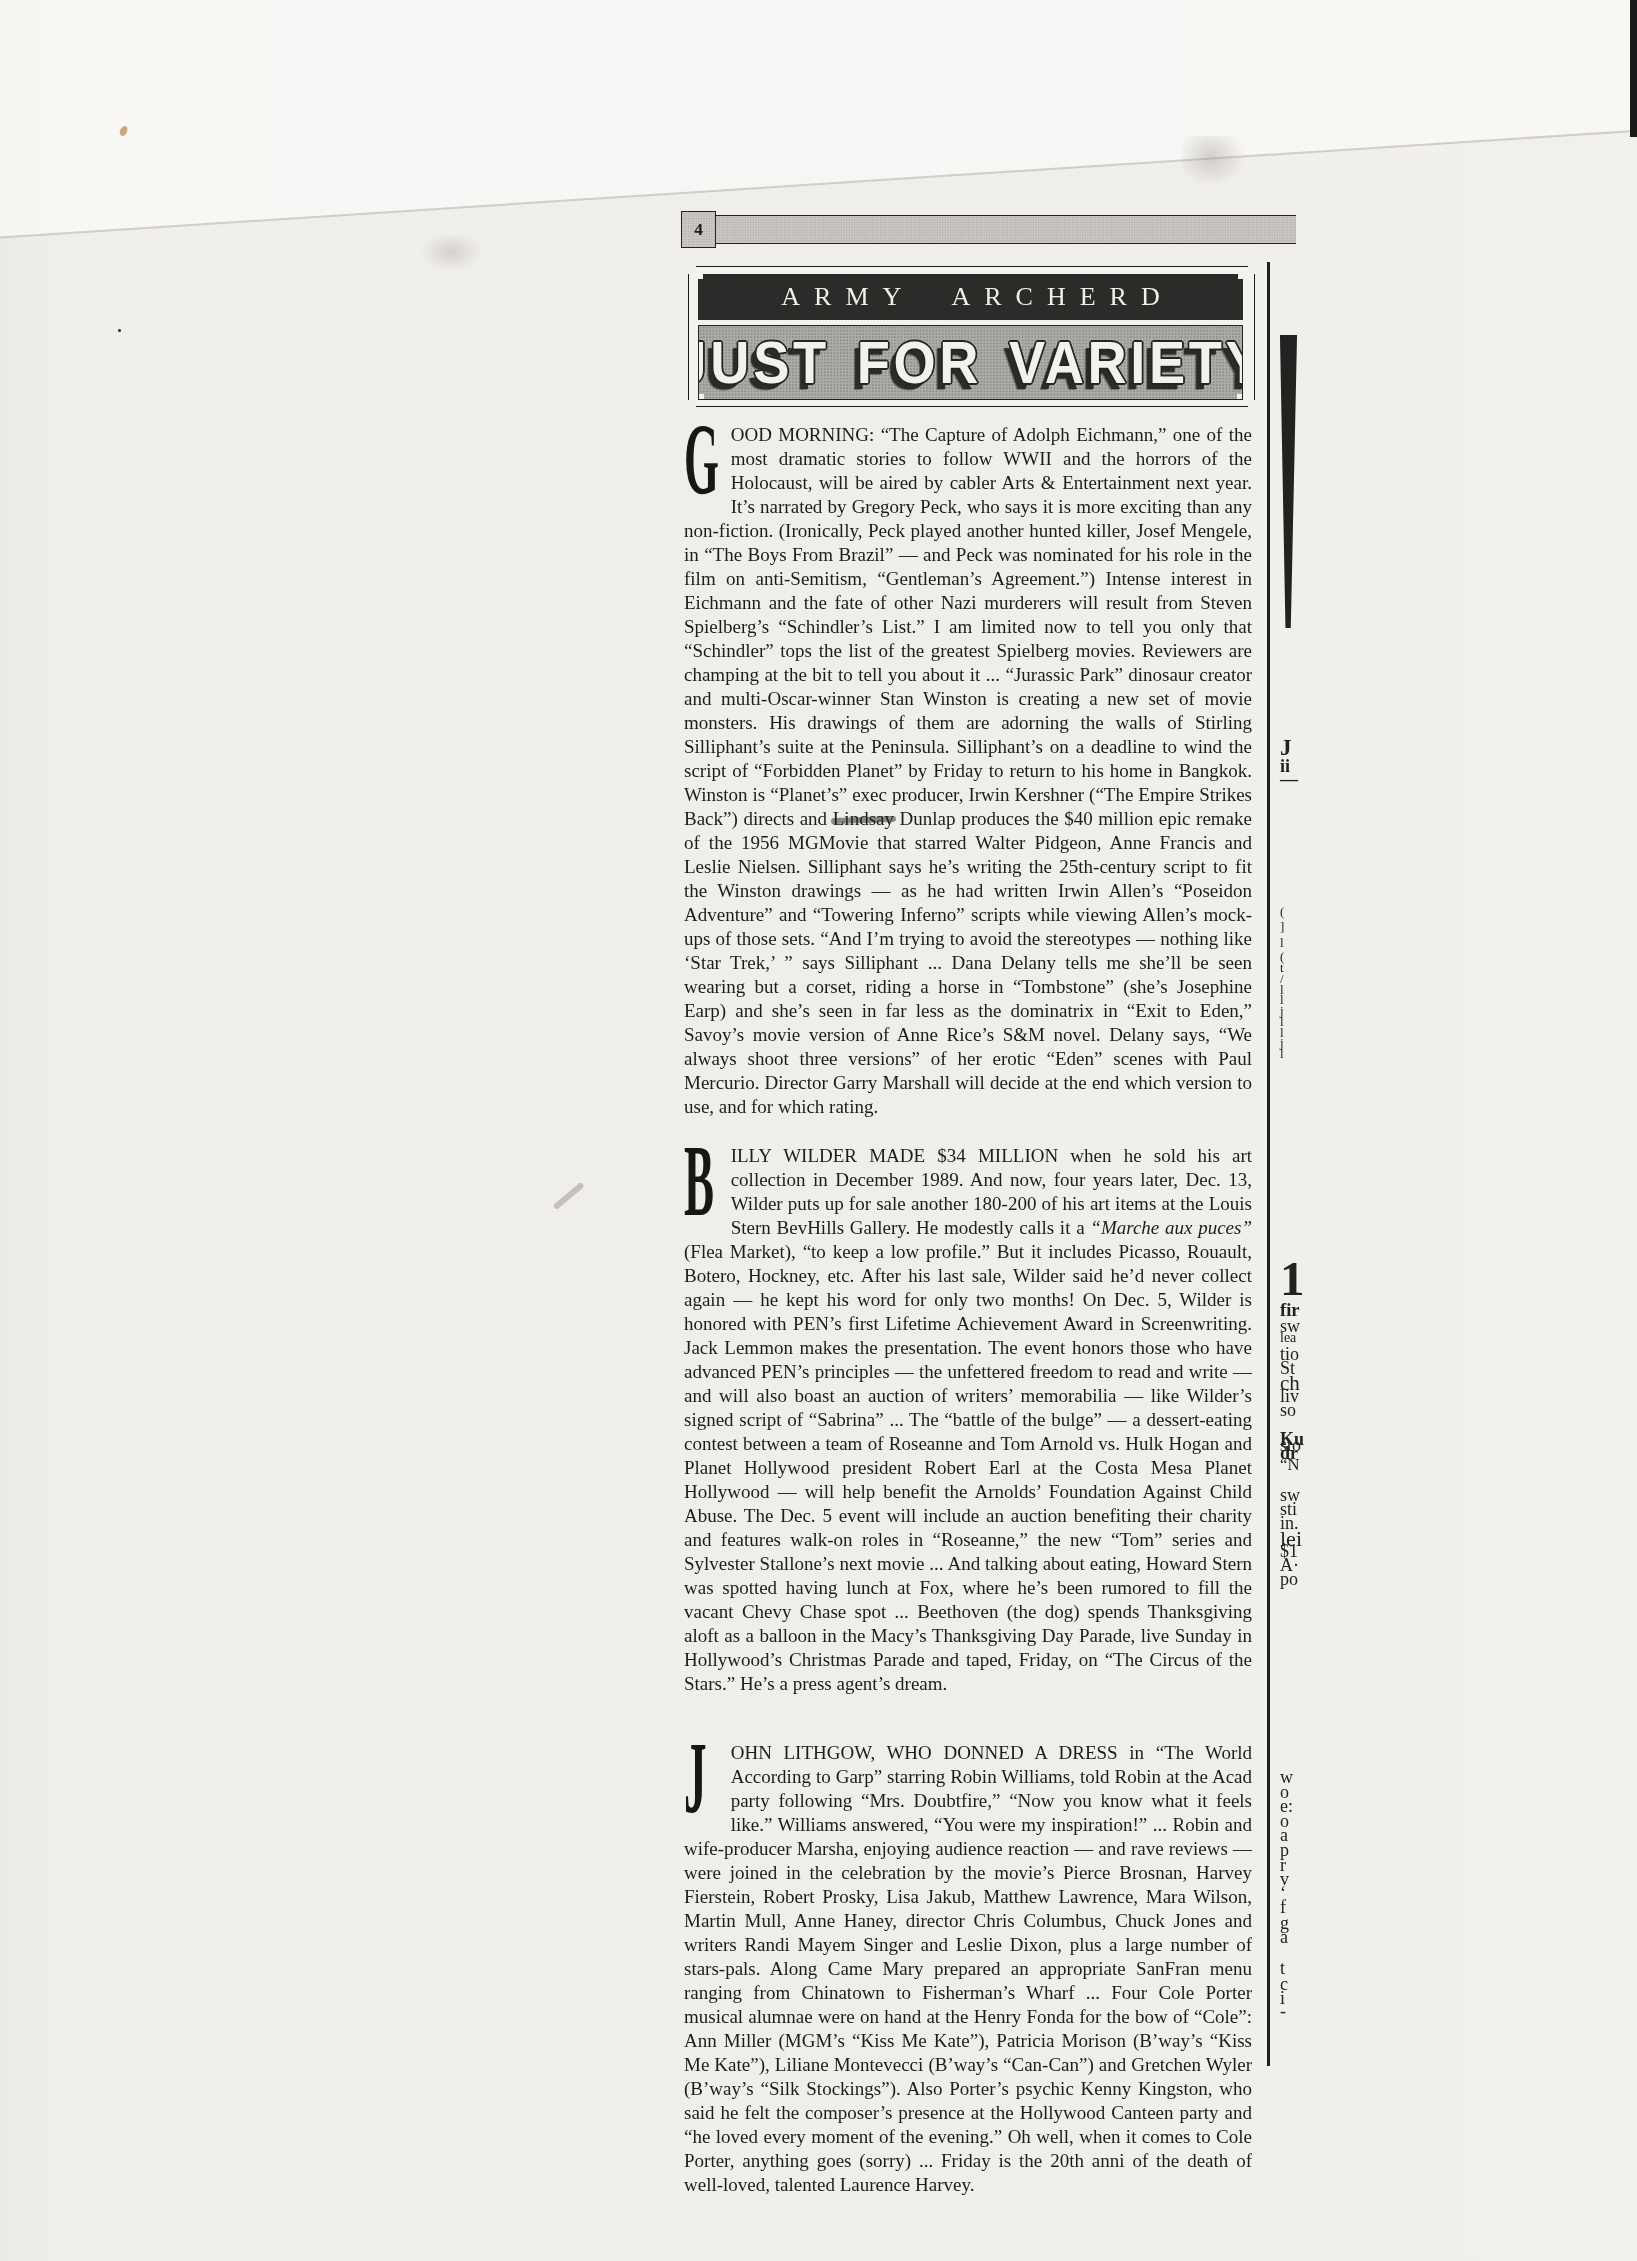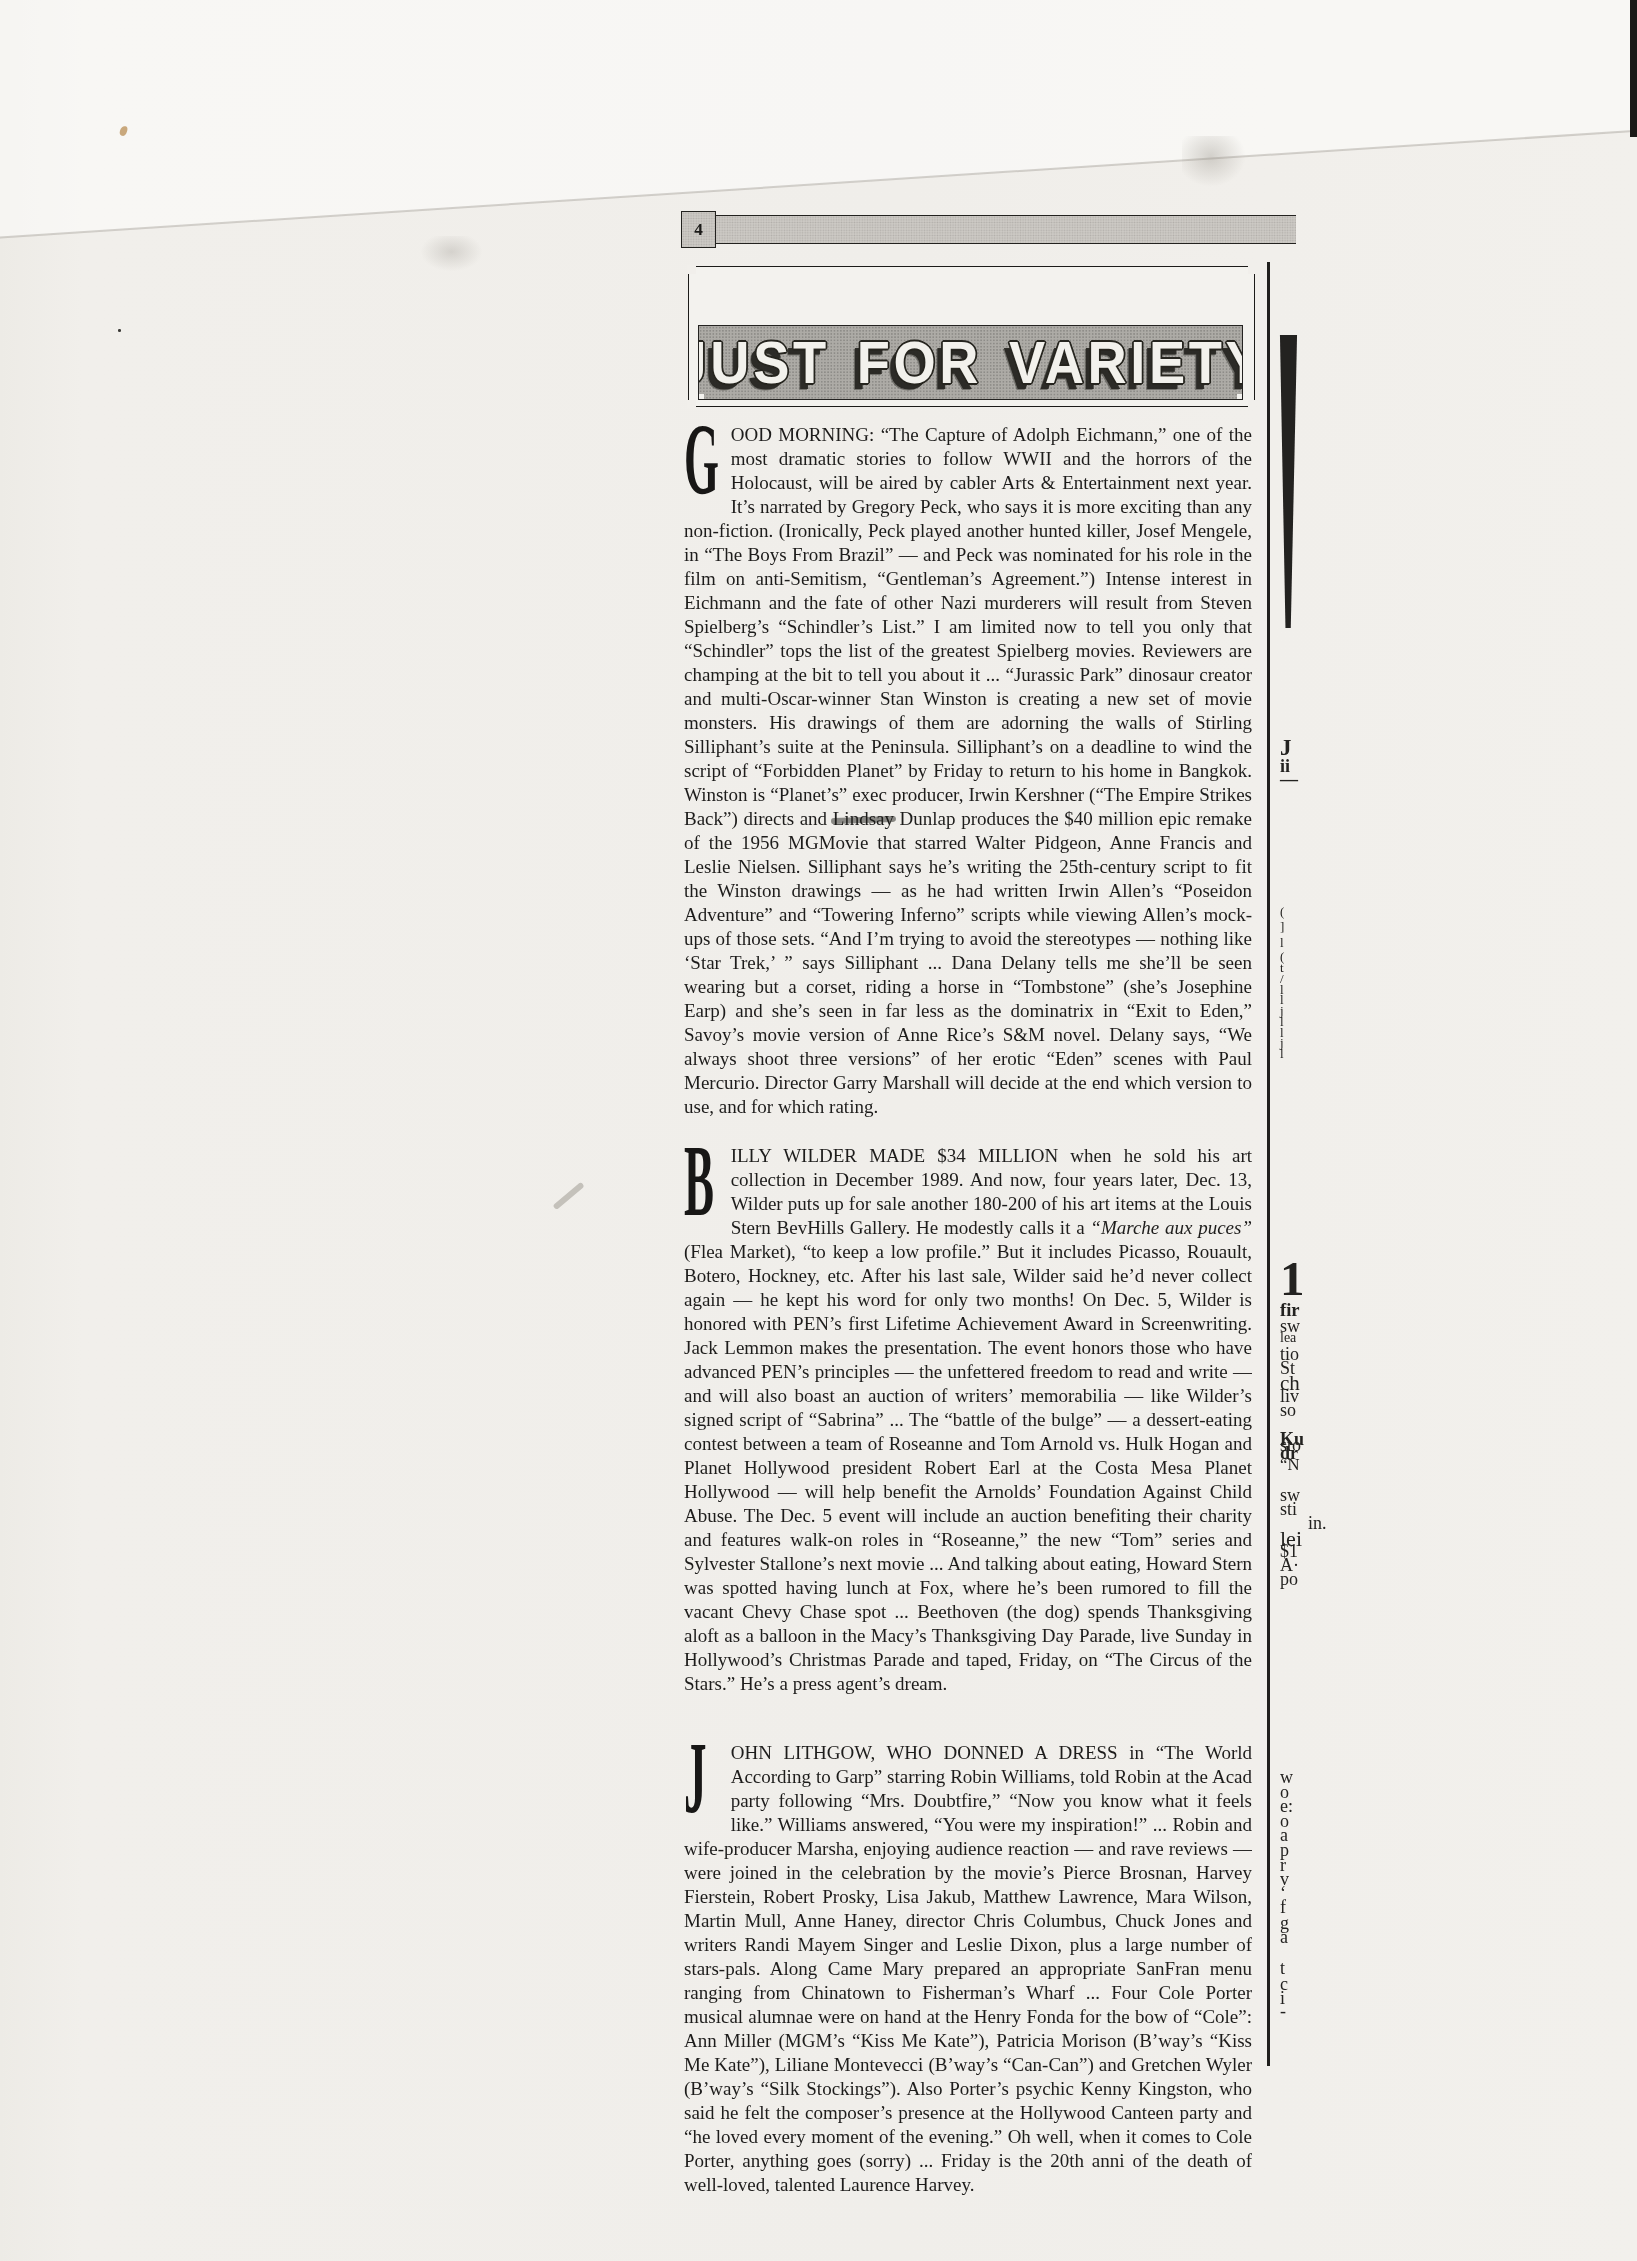--- a/index.html
+++ b/index.html
@@ -100,20 +100,23 @@
   <div class="pn-bar"></div>
   <div class="pn-cap">
     <span>4</span>
   </div>
 
   <div class="mast-box">
     <div class="corner-notch tl"></div>
     <div class="corner-notch tr"></div>
     <div class="corner-notch bl"></div>
     <div class="corner-notch br"></div>
+    <div class="kicker-bar">
+      <span class="kicker-text">ARMY ARCHERD</span>
+    </div>
     <div class="title-band">
       <span class="title-text">JUST FOR VARIETY</span>
     </div>
   </div>
 
   <div class="col-rule"></div>
   <div class="ink-wedge"></div>
 
   <section class="story" style="top:423px;height:721px">
     <p><span class="dropcap">G</span><span class="lead">OOD MORNING:</span><span> “The Capture of Adolph Eichmann,” one of the most dramatic stories to follow WWII and the horrors of the Holocaust, will be aired by cabler Arts &amp; Entertainment next year. It’s narrated by Gregory Peck, who says it is more exciting than any non-fiction. (Ironically, Peck played another hunted killer, Josef Mengele, in “The Boys From Brazil” — and Peck was nominated for his role in the film on anti-Semitism, “Gentleman’s Agreement.”) Intense interest in Eichmann and the fate of other Nazi murderers will result from Steven Spielberg’s “Schindler’s List.” I am limited now to tell you only that “Schindler” tops the list of the greatest Spielberg movies. Reviewers are champing at the bit to tell you about it ... “Jurassic Park” dinosaur creator and multi-Oscar-winner Stan Winston is creating a new set of movie monsters. His drawings of them are adorning the walls of Stirling Silliphant’s suite at the Peninsula. Silliphant’s on a deadline to wind the script of “Forbidden Planet” by Friday to return to his home in Bangkok. Winston is “Planet’s” exec producer, Irwin Kershner (“The Empire Strikes Back”) directs and </span><span class="struck">Lindsay</span><span> Dunlap produces the $40 million epic remake of the 1956 MGMovie that starred Walter Pidgeon, Anne Francis and Leslie Nielsen. Silliphant says he’s writing the 25th-century script to fit the Winston drawings — as he had written Irwin Allen’s “Poseidon Adventure” and “Towering Inferno” scripts while viewing Allen’s mock-ups of those sets. “And I’m trying to avoid the stereotypes — nothing like ‘Star Trek,’ ” says Silliphant ... Dana Delany tells me she’ll be seen wearing but a corset, riding a horse in “Tombstone” (she’s Josephine Earp) and she’s seen in far less as the dominatrix in “Exit to Eden,” Savoy’s movie version of Anne Rice’s S&amp;M novel. Delany says, “We always shoot three versions” of her erotic “Eden” scenes with Paul Mercurio. Director Garry Marshall will decide at the end which version to use, and for which rating.</span></p>
@@ -152,21 +155,21 @@
       <span class="edge-frag" style="top: 1359px; font-size: 18px;">St</span>
       <span class="edge-frag" style="top: 1373px; font-size: 21px;">ch</span>
       <span class="edge-frag" style="top: 1387px; font-size: 18px;">liv</span>
       <span class="edge-frag" style="top: 1401px; font-size: 18px;">so</span>
       <span class="edge-frag" style="top: 1436px; font-size: 18px;">sto</span>
       <span class="edge-frag" style="top: 1430px; font-size: 18px; font-weight: bold;">Ku</span>
       <span class="edge-frag" style="top: 1444px; font-size: 18px; font-weight: bold; text-align: right;">dr</span>
       <span class="edge-frag" style="top: 1457px; font-size: 16.7px;">“N</span>
       <span class="edge-frag" style="top: 1486px; font-size: 18px;">sw</span>
       <span class="edge-frag" style="top: 1500px; font-size: 18px;">sti</span>
-      <span class="edge-frag" style="top: 1514px; font-size: 18px; margin-left: 28px;">in.</span>
+      <span class="edge-frag" style="top: 1514px; font-size: 18px;">in.</span>
       <span class="edge-frag" style="top: 1528px; font-size: 22px;">lei</span>
       <span class="edge-frag" style="top: 1542px; font-size: 18px;">$1</span>
       <span class="edge-frag" style="top: 1556px; font-size: 18px;">A·</span>
       <span class="edge-frag" style="top: 1570px; font-size: 18px; font-family: Liberation Serif, serif;">po</span>
       <span class="edge-frag" style="top: 1768px; font-size: 18px;">w</span>
       <span class="edge-frag" style="top: 1783px; font-size: 18px;">o</span>
       <span class="edge-frag" style="top: 1797px; font-size: 18px;">e:</span>
       <span class="edge-frag" style="top: 1812px; font-size: 18px;">o</span>
       <span class="edge-frag" style="top: 1826px; font-size: 18px;">a</span>
       <span class="edge-frag" style="top: 1841px; font-size: 18px;">p</span>

